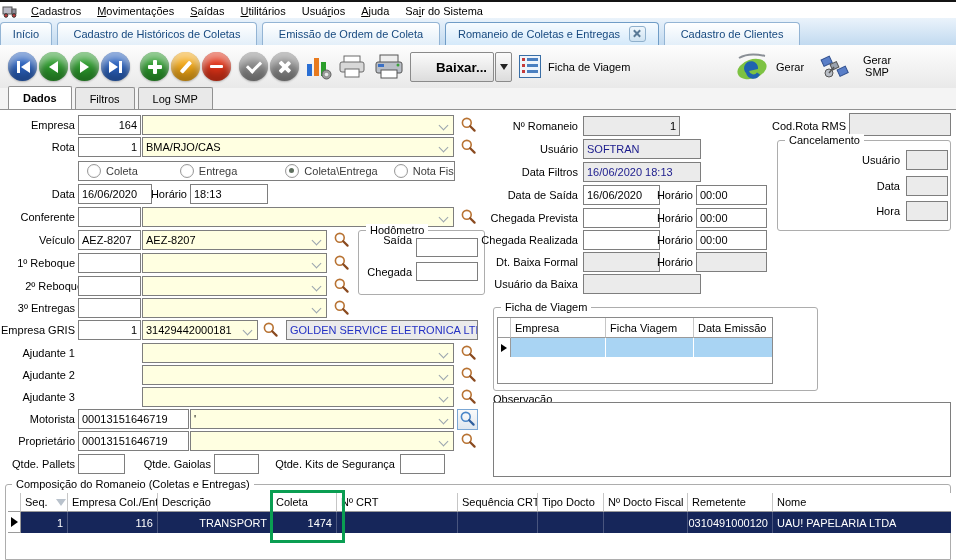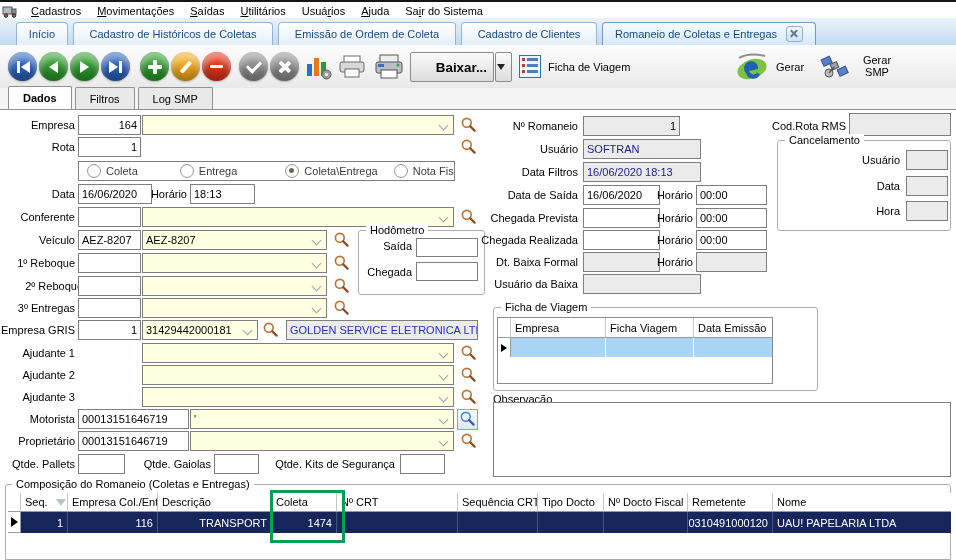--- a/index.html
+++ b/index.html
@@ -7,21 +7,21 @@
        font-family:"Liberation Sans","DejaVu Sans",sans-serif;font-size:11px;color:#000;}
   .screen{position:absolute;inset:0;}
   
   .menubar{position:absolute;left:0;top:0;width:956px;height:18px;background:#fff;
            border-top:2px solid #141414;display:flex;align-items:center;}
   .appicon{width:18px;height:14px;margin:0 3px 0 2px;display:flex;align-items:center;}
   .menu-item{padding:0 8px;height:16px;display:flex;align-items:center;cursor:default;}
   .u{text-decoration:underline;}
   
   .tabbar{position:absolute;left:0;top:18px;width:956px;height:27px;
-          background:linear-gradient(#eaf3fb,#c2daf0);display:flex;align-items:flex-end;padding-left:16px;box-sizing:border-box;}
+          background:linear-gradient(#eaf3fb,#c2daf0);display:flex;align-items:flex-end;padding-left:0;box-sizing:border-box;}
   .tab{height:23px;margin-right:5px;border:1px solid #93b4d4;border-bottom:none;border-radius:4px 4px 0 0;
        background:linear-gradient(#ffffff,#e3eff9);color:#17497f;display:flex;align-items:center;justify-content:center;
        padding:0 12px;box-sizing:border-box;white-space:nowrap;}
   .tab.active{background:linear-gradient(#f6fbff,#d4e9fa);border-color:#6f9cc6;}
   .tabclose{width:15px;height:14px;margin-left:9px;border:1px solid #8fb0cc;border-radius:3px;
             background:linear-gradient(#eef6fc,#cfe3f2);position:relative;}
   .tabclose::before,.tabclose::after{content:"";position:absolute;left:6px;top:2px;width:2px;height:9px;background:#5a7a96;}
   .tabclose::before{transform:rotate(45deg);}
   .tabclose::after{transform:rotate(-45deg);}
   
@@ -37,21 +37,21 @@
   .plusg{position:relative;width:14px;height:14px;}
   .plusg::before{content:"";position:absolute;left:0;top:5.5px;width:14px;height:3.5px;background:#fff;border-radius:1px;}
   .plusg::after{content:"";position:absolute;left:5.5px;top:0;width:3.5px;height:14px;background:#fff;border-radius:1px;}
   .minusg{width:13px;height:3.5px;background:#fff;border-radius:1px;}
   .pencilg{width:3.5px;height:14px;background:#fff;border-radius:1px;transform:rotate(42deg);}
   .chkg{width:11px;height:6px;border-left:3px solid #fff;border-bottom:3px solid #fff;transform:rotate(-45deg);margin-top:-3px;}
   .xg{position:relative;width:14px;height:14px;}
   .xg::before,.xg::after{content:"";position:absolute;left:5.5px;top:0;width:3.5px;height:14px;background:#fff;border-radius:1px;}
   .xg::before{transform:rotate(45deg);} .xg::after{transform:rotate(-45deg);}
   .tbtn{position:absolute;top:7px;height:30px;box-sizing:border-box;border:1px solid #8a8a8a;border-radius:2px;
-        background:linear-gradient(#fbfbfb,#dcdcdc);display:flex;align-items:center;justify-content:flex-end;font-weight:bold;gap:19px;}
+        background:linear-gradient(#fbfbfb,#dcdcdc);display:flex;align-items:center;justify-content:center;font-weight:bold;gap:19px;}
   .dtri{width:0;height:0;border-left:4px solid transparent;border-right:4px solid transparent;border-top:6px solid #222;}
   .tool-label{position:absolute;color:#000;}
   
   .subtabbar{position:absolute;left:0;top:88px;width:956px;height:22px;background:#f4f4f4;border-bottom:1px solid #919191;
              display:flex;align-items:flex-end;padding-left:8px;box-sizing:border-box;}
   .stab{height:21px;border:1px solid #919191;border-bottom:none;border-radius:2px 2px 0 0;background:#e9e9e9;
         display:flex;align-items:center;justify-content:center;padding:0 14px;margin-right:3px;white-space:nowrap;}
   .stab.active{background:#fff;font-weight:bold;height:22px;position:relative;z-index:2;}
   
   .lbl{position:absolute;height:20px;display:flex;align-items:center;justify-content:flex-end;white-space:nowrap;}
@@ -143,26 +143,26 @@
   <div class="tabbar">
     <div class="tab" style="width:52px">
         <span>Início</span>
       </div>
     <div class="tab" style="width:200px">
         <span>Cadastro de Históricos de Coletas</span>
       </div>
     <div class="tab" style="width:178px">
         <span>Emissão de Ordem de Coleta</span>
       </div>
-    <div class="tab" style="width:136px">
-        <span>Cadastro de Clientes</span>
-      </div>
     <div class="tab active">
         <span>Romaneio de Coletas e Entregas</span>
         <span class="tabclose"></span>
+      </div>
+    <div class="tab" style="width:136px">
+        <span>Cadastro de Clientes</span>
       </div>
   </div>
 
   <div class="toolbar">
     <div class="cbtn blue" style="left:8px">
         <span class="vbar"></span>
         <span class="tri-l"></span>
       </div>
     <div class="cbtn greenc" style="left:39px">
         <span class="tri-l"></span>
@@ -278,60 +278,61 @@
   <div class="lbl" style="left:2px;top:115px;width:73px">Empresa</div>
   <div class="fld ra" style="left:78px;top:115px;width:63px">164</div>
   <div class="fld yel combo" style="left:142px;top:115px;width:312px"></div>
   <span class="mag magsvg" style="left:460px;top:116px"><svg width="17" height="17" viewBox="0 0 17 17">
         <circle cx="6.8" cy="6.8" r="4.4" fill="#fdfdfd" fill-opacity="0.25" stroke="#b87333" stroke-width="1.6"></circle>
         <line x1="10.2" y1="10.2" x2="14.6" y2="14.6" stroke="#8a4a1f" stroke-width="2.2" stroke-linecap="round"></line>
       </svg></span>
 
   <div class="lbl" style="left:2px;top:137px;width:73px">Rota</div>
   <div class="fld ra" style="left:78px;top:137px;width:63px">1</div>
+  <div class="fld yel combo" style="left:142px;top:137px;width:312px">BMA/RJO/CAS</div>
   <span class="mag magsvg" style="left:460px;top:138px"><svg width="17" height="17" viewBox="0 0 17 17">
         <circle cx="6.8" cy="6.8" r="4.4" fill="#fdfdfd" fill-opacity="0.25" stroke="#b87333" stroke-width="1.6"></circle>
         <line x1="10.2" y1="10.2" x2="14.6" y2="14.6" stroke="#8a4a1f" stroke-width="2.2" stroke-linecap="round"></line>
       </svg></span>
 
   <div class="fld" style="left:78px;top:161px;width:377px;padding:0 8px;gap:0">
     <span class="rad"></span>
       <span class="radlbl">Coleta</span>
     <span class="rad" style="margin-left:42px"></span>
       <span class="radlbl">Entrega</span>
     <span class="rad on" style="margin-left:48px"></span>
       <span class="radlbl">Coleta\Entrega</span>
     <span class="rad" style="margin-left:16px"></span>
       <span class="radlbl">Nota Fiscal</span>
   </div>
 
   <div class="lbl" style="left:2px;top:184px;width:73px">Data</div>
   <div class="fld" style="left:78px;top:184px;width:74px">16/06/2020</div>
   <div class="lbl" style="left:150px;top:184px;width:37px">Horário</div>
-  <div class="fld" style="left:190px;top:184px;width:65px">18:13</div>
+  <div class="fld" style="left:190px;top:184px;width:78px">18:13</div>
 
   <div class="lbl" style="left:2px;top:207px;width:73px">Conferente</div>
   <div class="fld" style="left:78px;top:207px;width:63px"></div>
   <div class="fld yel combo" style="left:142px;top:207px;width:312px"></div>
   <span class="mag magsvg" style="left:460px;top:208px"><svg width="17" height="17" viewBox="0 0 17 17">
         <circle cx="6.8" cy="6.8" r="4.4" fill="#fdfdfd" fill-opacity="0.25" stroke="#b87333" stroke-width="1.6"></circle>
         <line x1="10.2" y1="10.2" x2="14.6" y2="14.6" stroke="#8a4a1f" stroke-width="2.2" stroke-linecap="round"></line>
       </svg></span>
 
   <div class="lbl" style="left:2px;top:230px;width:73px">Veículo</div>
   <div class="fld" style="left:78px;top:230px;width:63px">AEZ-8207</div>
   <div class="fld yel combo" style="left:142px;top:230px;width:185px">AEZ-8207</div>
   <span class="mag magsvg" style="left:333px;top:231px"><svg width="17" height="17" viewBox="0 0 17 17">
         <circle cx="6.8" cy="6.8" r="4.4" fill="#fdfdfd" fill-opacity="0.25" stroke="#b87333" stroke-width="1.6"></circle>
         <line x1="10.2" y1="10.2" x2="14.6" y2="14.6" stroke="#8a4a1f" stroke-width="2.2" stroke-linecap="round"></line>
       </svg></span>
 
   <div class="grp" style="left:358px;top:230px;width:127px;height:65px"></div>
   <div class="grplbl" style="left:366px;top:224px">Hodômetro</div>
-  <div class="lbl" style="left:362px;top:236px;width:50px">Saída</div>
+  <div class="lbl" style="left:362px;top:230px;width:50px">Saída</div>
   <div class="fld" style="left:416px;top:238px;width:62px;height:19px"></div>
   <div class="lbl" style="left:350px;top:262px;width:62px">Chegada</div>
   <div class="fld" style="left:416px;top:262px;width:62px;height:19px"></div>
 
   <div class="lbl" style="left:2px;top:253px;width:73px">1º Reboque</div>
   <div class="fld" style="left:78px;top:253px;width:63px"></div>
   <div class="fld yel combo" style="left:142px;top:253px;width:185px"></div>
   <span class="mag magsvg" style="left:333px;top:254px"><svg width="17" height="17" viewBox="0 0 17 17">
         <circle cx="6.8" cy="6.8" r="4.4" fill="#fdfdfd" fill-opacity="0.25" stroke="#b87333" stroke-width="1.6"></circle>
         <line x1="10.2" y1="10.2" x2="14.6" y2="14.6" stroke="#8a4a1f" stroke-width="2.2" stroke-linecap="round"></line>

